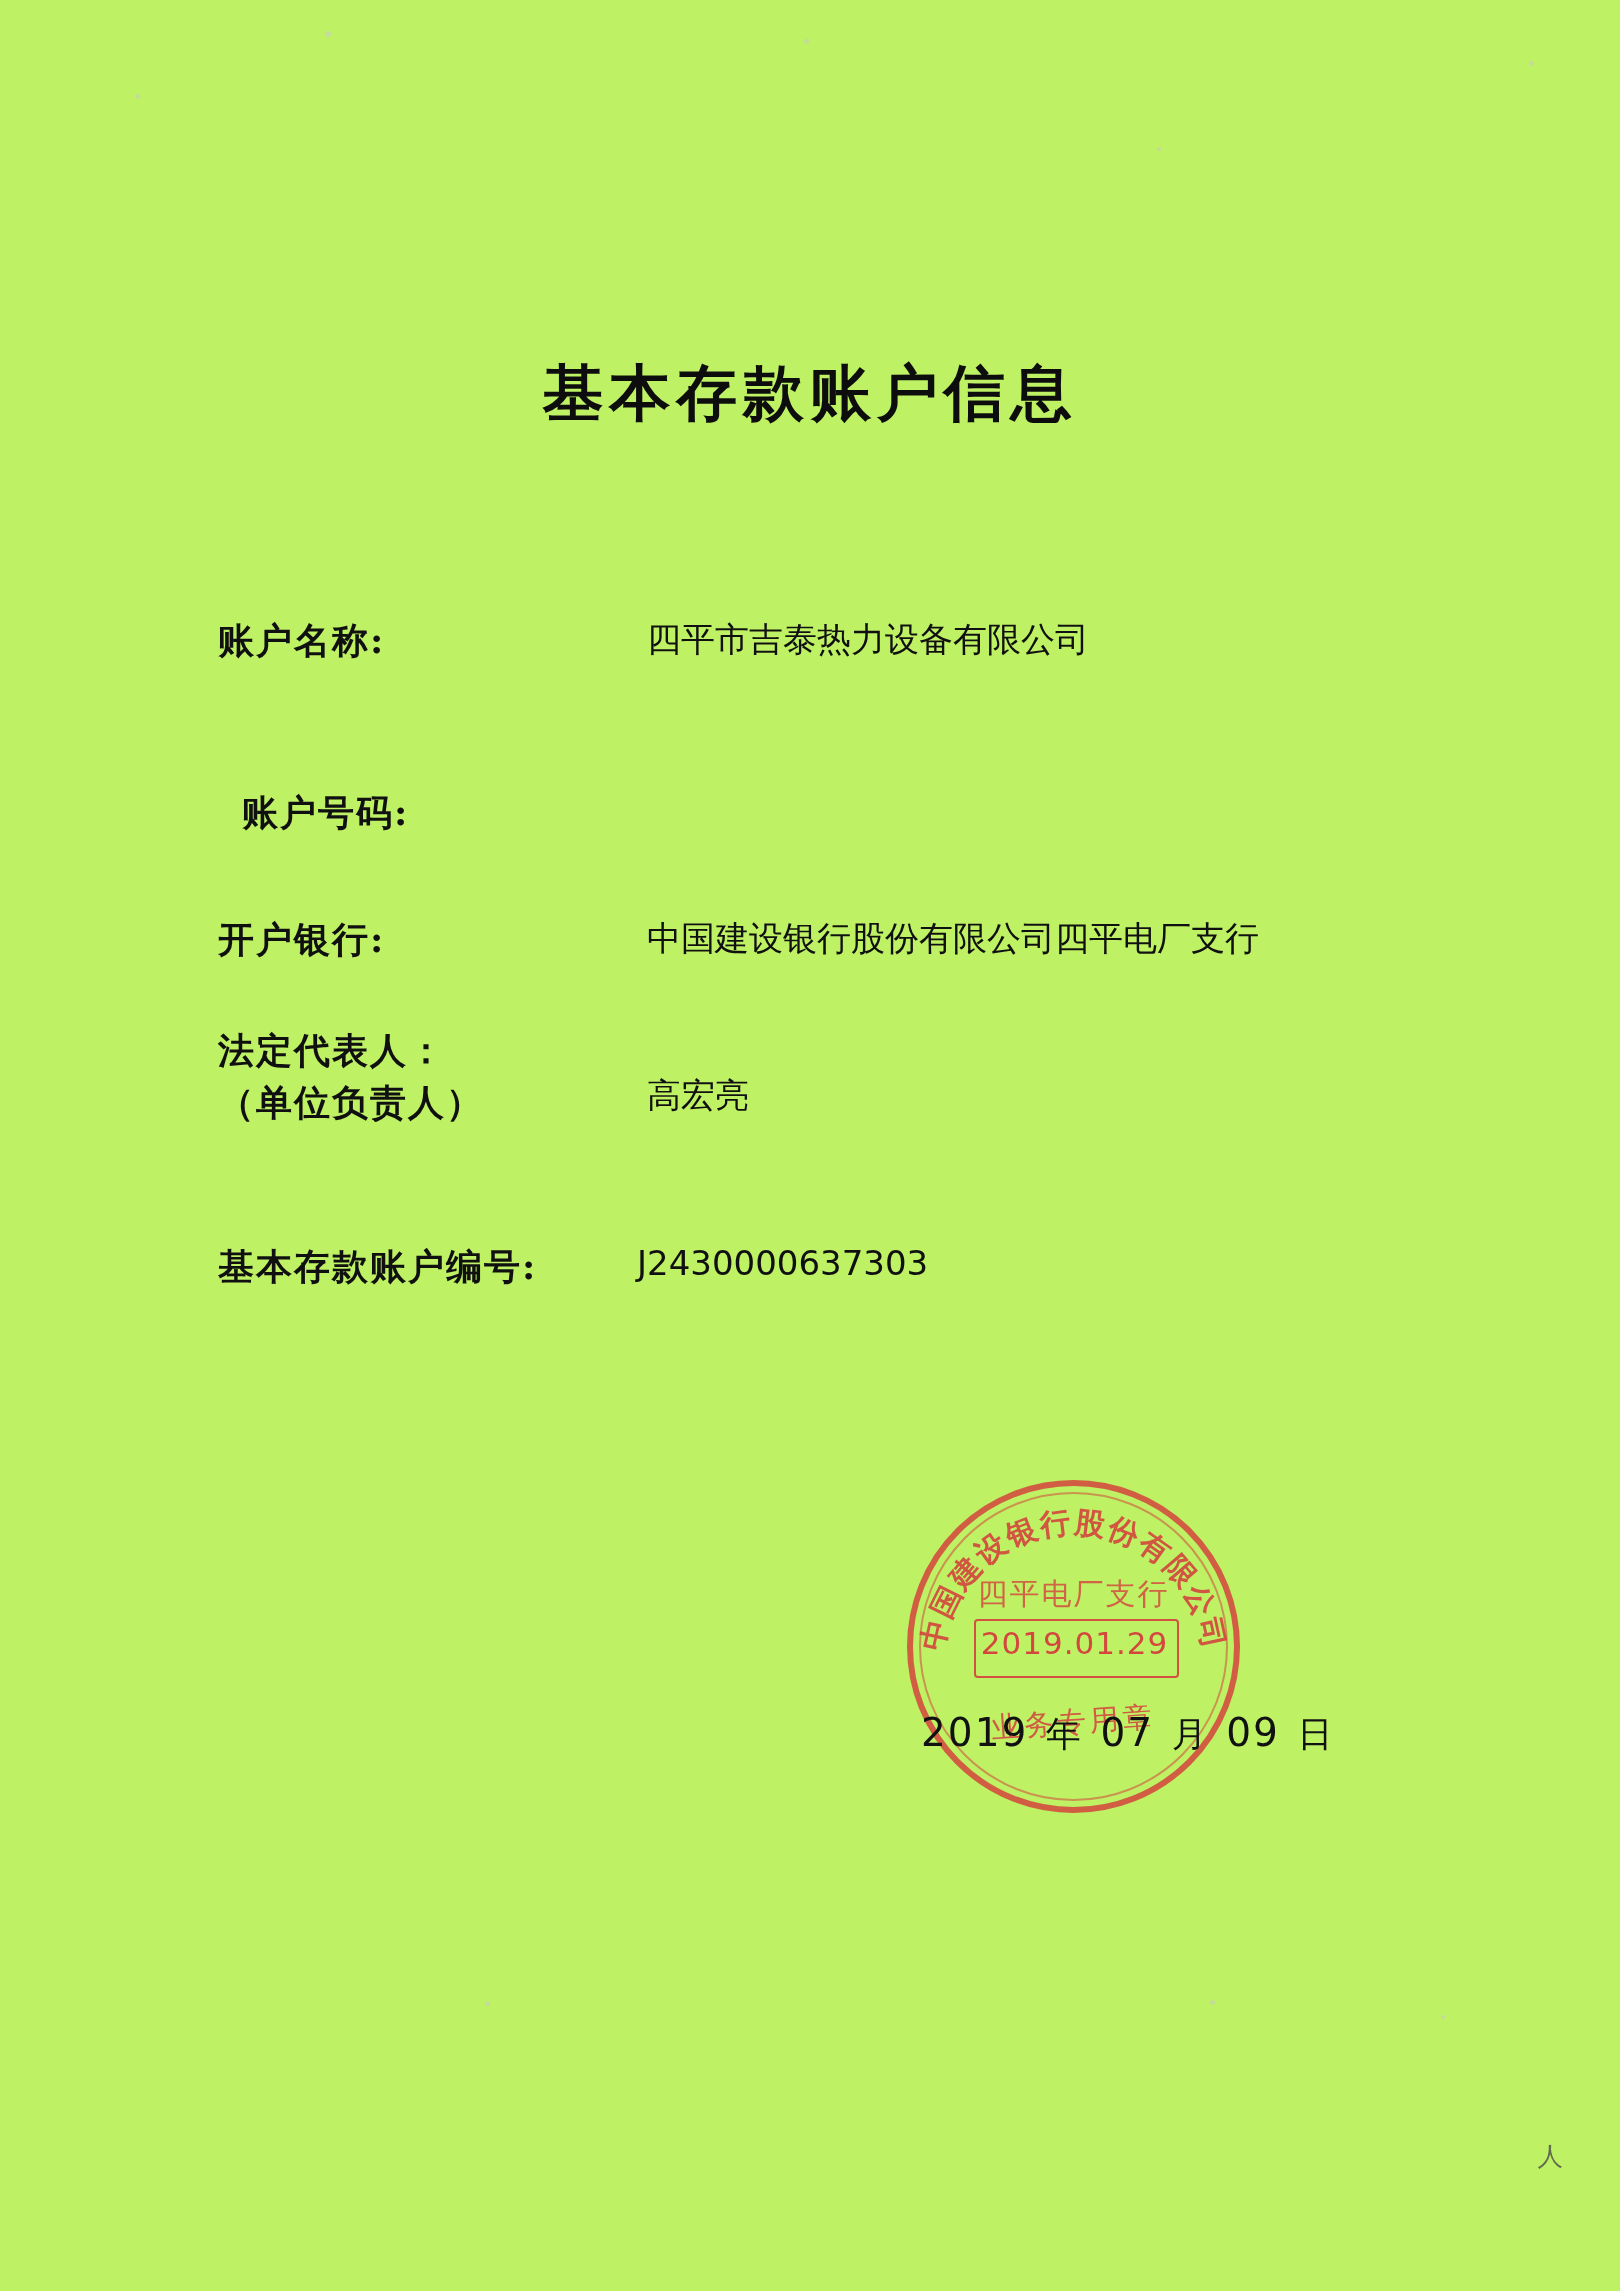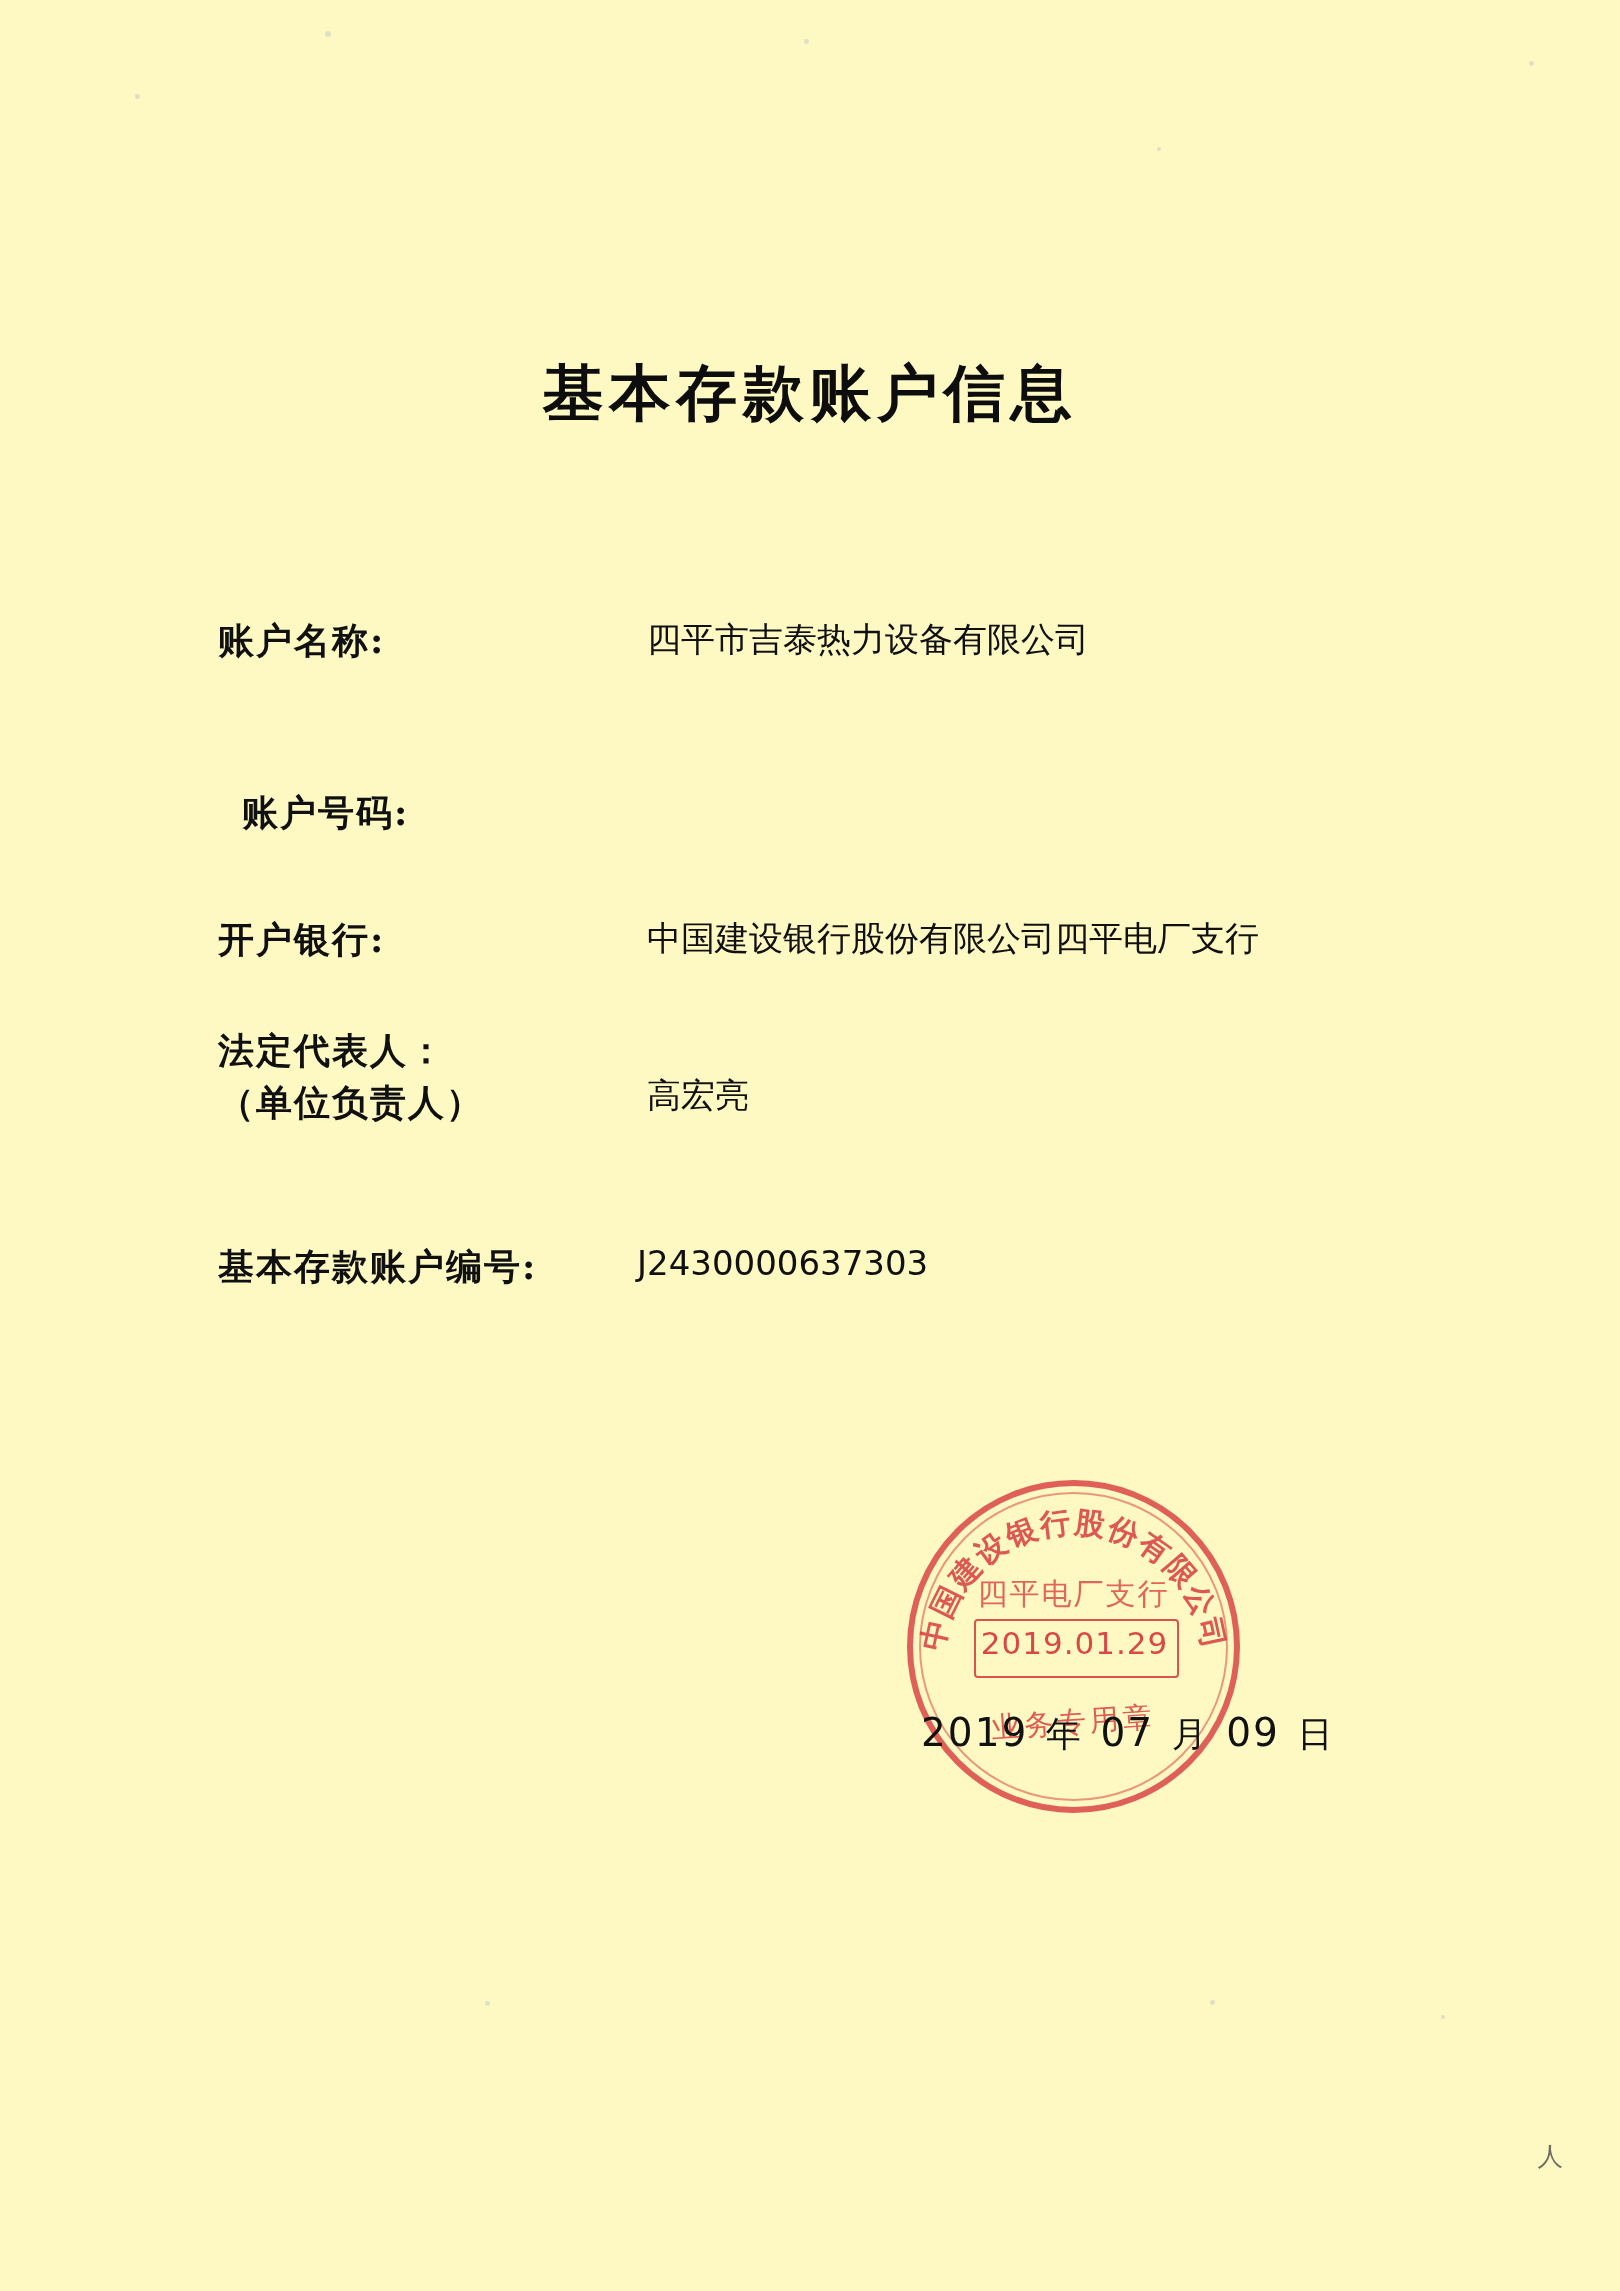--- a/index.html
+++ b/index.html
@@ -8,21 +8,21 @@
     background: #ffffff;
   }
   body {
     font-family: "Liberation Serif", "DejaVu Serif", serif;
     color: #111111;
   }
   .page {
     position: relative;
     width: 1620px;
     height: 2292px;
-    background: #fef9c3;
+    background: #bef264;
     overflow: hidden;
   }
   
   .speck {
     position: absolute;
     background: #c8c8c8;
     border-radius: 50%;
     opacity: .55;
   }
   .doc-title {

